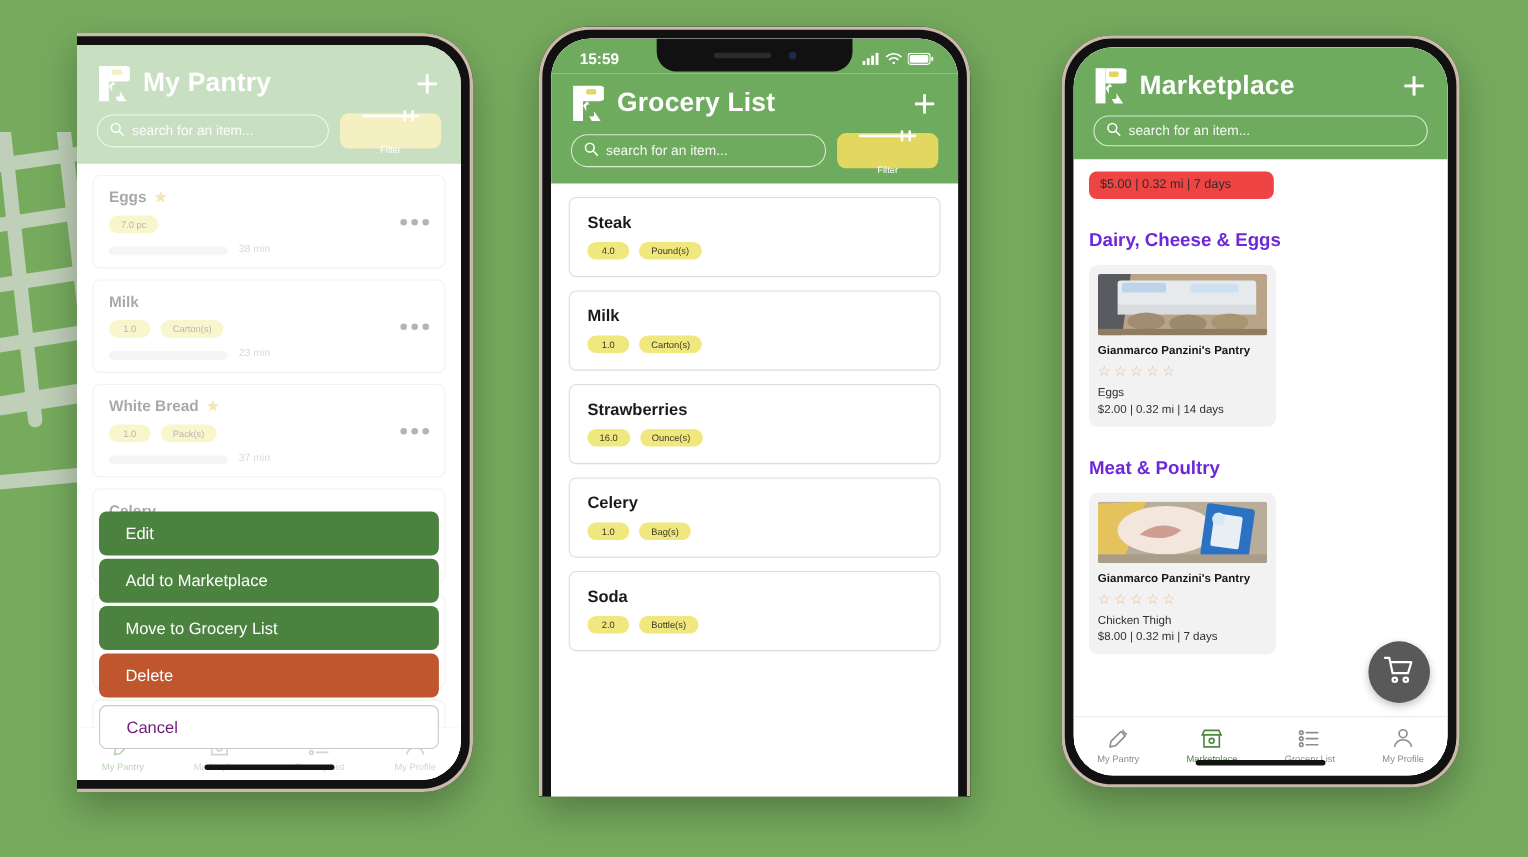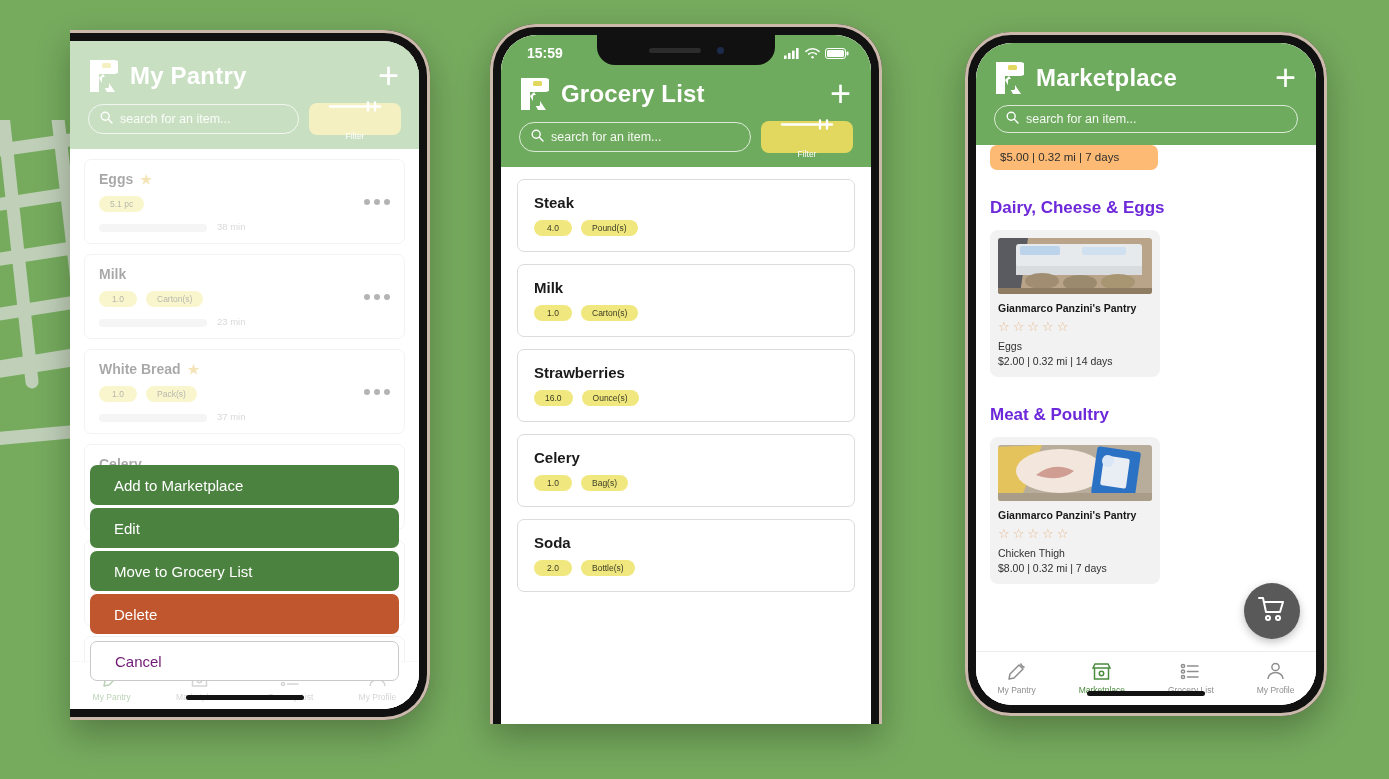--- a/index.html
+++ b/index.html
@@ -156,22 +156,22 @@
     height: 40px; border-radius: 7px; display: flex; align-items: center;
     padding-left: 24px; font-size: 15px; color: #fff; cursor: pointer;
   }
   .sheet-btn.green { background: #4c8240; }
   .sheet-btn.red   { background: #c0562e; }
   .sheet-btn.cancel{ background: #fff; color: #701a75; border: 1px solid #c9c9c9; margin-top: 4px; }
 
   
   .mk-body { flex: 1 1 auto; overflow: hidden; background: #fff; padding: 0 14px; position: relative; }
   .mk-partial {
-    background: #fdba74; border-radius: 7px; padding: 6px 10px 7px 10px;
-    font-size: 11.5px; color: #2d2d2d; width: 168px; margin-top: 0;
+    background: #ef4444; border-radius: 7px; padding: 6px 10px 7px 10px;
+    font-size: 11.5px; color: #2d2d2d; width: 168px; margin-top: 11px;
   }
   .mk-section-title { font-size: 17px; font-weight: bold; color: #6d28d9; margin: 28px 0 12px 0; }
   .mk-card {
     width: 170px; background: #f2f2f2; border-radius: 8px; padding: 8px 8px 10px 8px;
   }
   .mk-photo { width: 100%; height: 56px; border-radius: 3px; overflow: hidden; display: block; }
   .mk-photo svg { display: block; width: 100%; height: 100%; }
   .mk-seller { font-size: 10.5px; font-weight: bold; color: #171717; margin-top: 8px; }
   .mk-stars { display: flex; gap: 3px; margin-top: 5px; color: #e8b98e; font-size: 13px; }
   .mk-item { font-size: 10.5px; color: #303030; margin-top: 6px; }
@@ -247,21 +247,21 @@
       </div>
 
       <div class="list">
 
         <div class="item-card">
           <div class="item-name">
             <span>Eggs</span>
             <span class="star">★</span>
           </div>
           <div class="pill-row">
-            <span class="pill"><span>5.1</span> <span>pc</span></span>
+            <span class="pill"><span>7.0</span> <span>pc</span></span>
           </div>
           <div class="meter-row">
             <span class="meter"></span>
             <span class="meter-label">38 min</span>
           </div>
           <span class="dots">
               <i></i>
               <i></i>
               <i></i>
             </span>
@@ -362,22 +362,22 @@
                 <circle cx="10.5" cy="6" r="3.6"></circle>
                 <path d="M3 18 A7.5 6.5 0 0 1 18 18"></path>
               </svg>
           </span>
           <span class="nav-label">My Profile</span>
         </div>
       </div>
 
       <div class="dim"></div>
       <div class="action-sheet">
+        <div class="sheet-btn green">Edit</div>
         <div class="sheet-btn green">Add to Marketplace</div>
-        <div class="sheet-btn green">Edit</div>
         <div class="sheet-btn green">Move to Grocery List</div>
         <div class="sheet-btn red">Delete</div>
         <div class="sheet-btn cancel">Cancel</div>
       </div>
 
     </div>
     <div class="home-indicator"></div>
   </div>
 </div>
 

